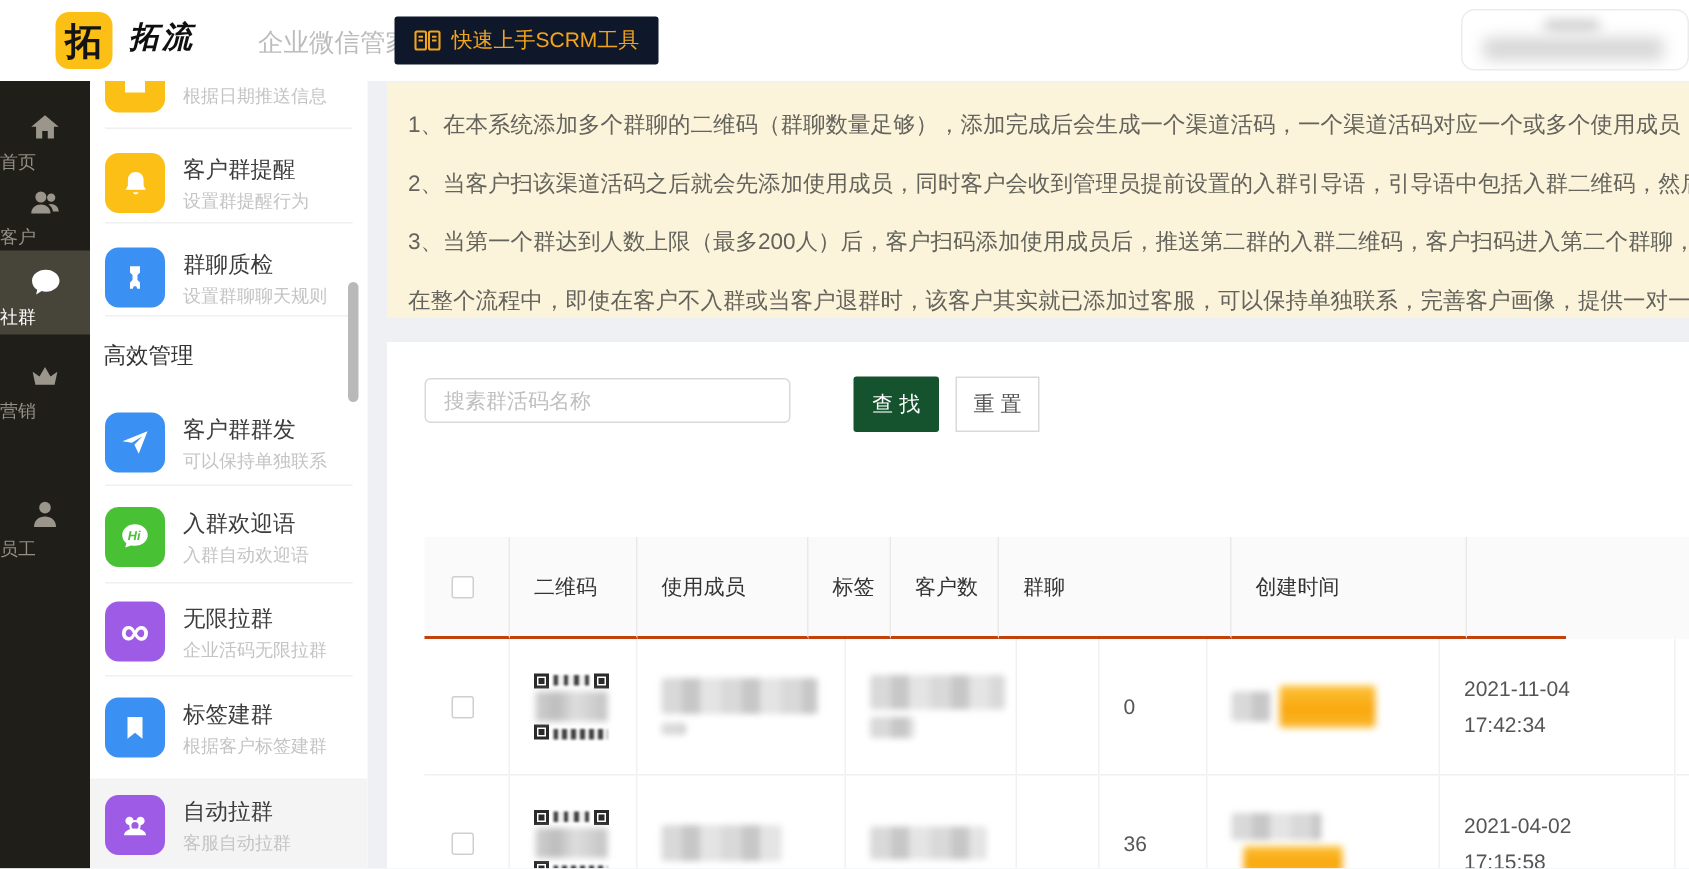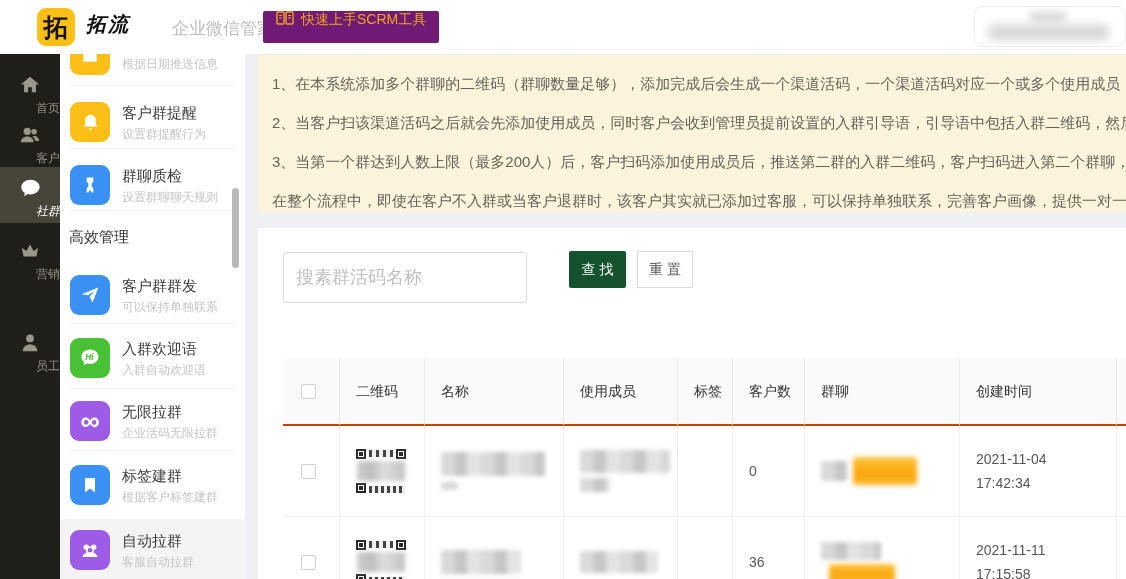--- a/index.html
+++ b/index.html
@@ -6,32 +6,32 @@
   html,body { width:1126px; height:579px; overflow:hidden; }
   body { font-family:"Liberation Sans", sans-serif; }
   #app { position:relative; width:1126px; height:579px; background:#eef0f3; overflow:hidden; }
 
   
   .header { position:absolute; top:0; left:0; width:1126px; height:54px; background:#fff; z-index:5; }
   .logo-box { position:absolute; left:37px; top:8px; width:38px; height:38px; background:#fcbf15; border-radius:9px;
               display:flex; align-items:center; justify-content:center; font-size:25px; font-weight:bold; color:#141414; }
   .brand { position:absolute; left:86px; top:11px; font-size:20px; font-weight:800; font-style:italic; color:#0f0f0f; letter-spacing:2px; }
   .brand-sub { position:absolute; left:172px; top:17px; font-size:17px; color:#bcbcbc; }
-  .badge { position:absolute; left:263px; top:11px; height:32px; padding:0 13px; background:#701a75; border-radius:2px;
-           display:flex; gap:7px; color:#f1a51d; font-size:14px; }
+  .badge { position:absolute; left:263px; top:11px; height:32px; padding:0 13px; background:#0f172a; border-radius:2px;
+           display:flex; align-items:center; gap:7px; color:#f1a51d; font-size:14px; }
   .account-blur { position:absolute; right:0; top:6px; width:152px; height:41px; background:#fff; border:1px solid #ececec;
                   border-radius:9px; overflow:hidden; }
   .account-blur .blob1 { position:absolute; left:14px; top:18px; width:120px; height:15px; background:#d6d6d6; filter:blur(5px); border-radius:3px; }
   .account-blur .blob2 { position:absolute; left:55px; top:6px; width:36px; height:8px; background:#cfcfcf; filter:blur(4px); }
 
   
   .leftnav { position:absolute; top:52px; left:0; width:60px; height:527px; background:#201e18; z-index:4; }
-  .nav-item { position:absolute; left:0; width:60px; text-align:right; color:#949086; font-size:12px; padding-top:8px; height:50px; cursor:pointer; }
+  .nav-item { position:absolute; left:0; width:60px; text-align:left; color:#949086; font-size:12px; padding-top:8px; height:50px; cursor:pointer; }
   .nav-item svg { display:block; margin:0 auto 4px; }
-  .nav-item.active { background:#474439; color:#fff; height:56px; padding-top:10px;font-style:italic; }
+  .nav-item.active { background:#474439; color:#fff; height:56px; padding-top:10px; }
   .nav-item .nicon path, .nav-item .nicon circle, .nav-item .nicon rect { fill:#9a968b; }
   .nav-item.active .nicon path, .nav-item.active .nicon circle, .nav-item.active .nicon rect { fill:#fff; }
 
   
   .sidenav { position:absolute; left:60px; top:52px; width:185px; height:527px; background:#fff; z-index:3; overflow:hidden; }
   .s-item { position:absolute; left:0; width:185px; height:62px; cursor:pointer; }
   .s-item.hl { background:#f4f4f4; height:60px; }
   .s-icon { position:absolute; left:10px; top:0; width:40px; height:40px; border-radius:9px; display:flex; align-items:center; justify-content:center; }
   .s-title { position:absolute; left:62px; top:2px; font-size:15px; color:#3d3d3d; }
   .s-sub { position:absolute; left:62px; top:24px; font-size:12px; color:#c4c4c4; }
@@ -40,22 +40,22 @@
   .s-scroll { position:absolute; left:172px; top:136px; width:7px; height:80px; background:#b9b9b9; border-radius:4px; }
   .inf { color:#fff; font-size:27px; font-weight:bold; line-height:36px; }
 
   
   .notice { position:absolute; left:258px; top:55px; width:868px; height:157px; background:#fbf3da; overflow:hidden;
             padding:9px 0 0 14px; }
   .notice .nline { white-space:nowrap; overflow:hidden; height:39px; line-height:39px; font-size:15px; color:#64635c; }
 
   
   .panel { position:absolute; left:258px; top:228px; width:868px; height:351px; background:#fff; overflow:hidden; }
-  .search-input { position:absolute; left:25px; top:24px; width:244px; height:51px; border:1px solid #d9d9d9; border-radius:4px;
-                  padding:0 12px; font-size:18px; color:#000000; outline:none; font-family:"Liberation Sans",sans-serif; }
+  .search-input { position:absolute; left:25px; top:24px; width:244px; height:30px; border:1px solid #d9d9d9; border-radius:4px;
+                  padding:0 12px; font-size:14px; color:#000000; outline:none; font-family:"Liberation Sans",sans-serif; }
   .search-input::placeholder { color:#bfbfbf; }
   .btn-find { position:absolute; left:311px; top:23px; width:57px; height:37px; background:#14532d; border:none; border-radius:2px;
               color:#fff; font-size:14px; cursor:pointer; font-family:"Liberation Sans",sans-serif; }
   .btn-reset { position:absolute; left:379px; top:23px; width:56px; height:37px; background:#fff; border:1px solid #d9d9d9; border-radius:0;
                color:#555; font-size:14px; cursor:pointer; font-family:"Liberation Sans",sans-serif; }
 
   
   .table { position:absolute; left:25px; top:130px; width:900px; }
   .thead, .trow { display:flex; }
   .thead { background:#fafafa; height:68px; }
@@ -260,21 +260,20 @@
     <button class="btn-find">查 找</button>
     <button class="btn-reset">重 置</button>
 
     <div class="table">
 
       <div class="thead">
         <div class="tc c0">
             <div class="cb"></div>
           </div>
         <div class="tc c1">二维码</div>
-        <div class="tc c2">名称</div>
         <div class="tc c3">使用成员</div>
         <div class="tc c4">标签</div>
         <div class="tc c5">客户数</div>
         <div class="tc c6">群聊</div>
         <div class="tc c7">创建时间</div>
         <div class="tc c8"></div>
       </div>
 
       <div class="trow">
         <div class="tc c0">
@@ -354,21 +353,21 @@
         <div class="tc c4"></div>
         <div class="tc c5">36</div>
         <div class="tc c6">
           <div class="stack" style="gap:4px">
             <div class="blur-block" style="width:60px;height:18px"></div>
             <div class="blur-orange" style="width:66px;height:19px;margin-left:8px"></div>
           </div>
         </div>
         <div class="tc c7">
           <div class="datecell">
-            <span>2021-11-11</span>
+            <span>2021-04-02</span>
             <span>17:15:58</span>
           </div>
         </div>
         <div class="tc c8"></div>
       </div>
     </div>
   </div>
 
 </div>
 

